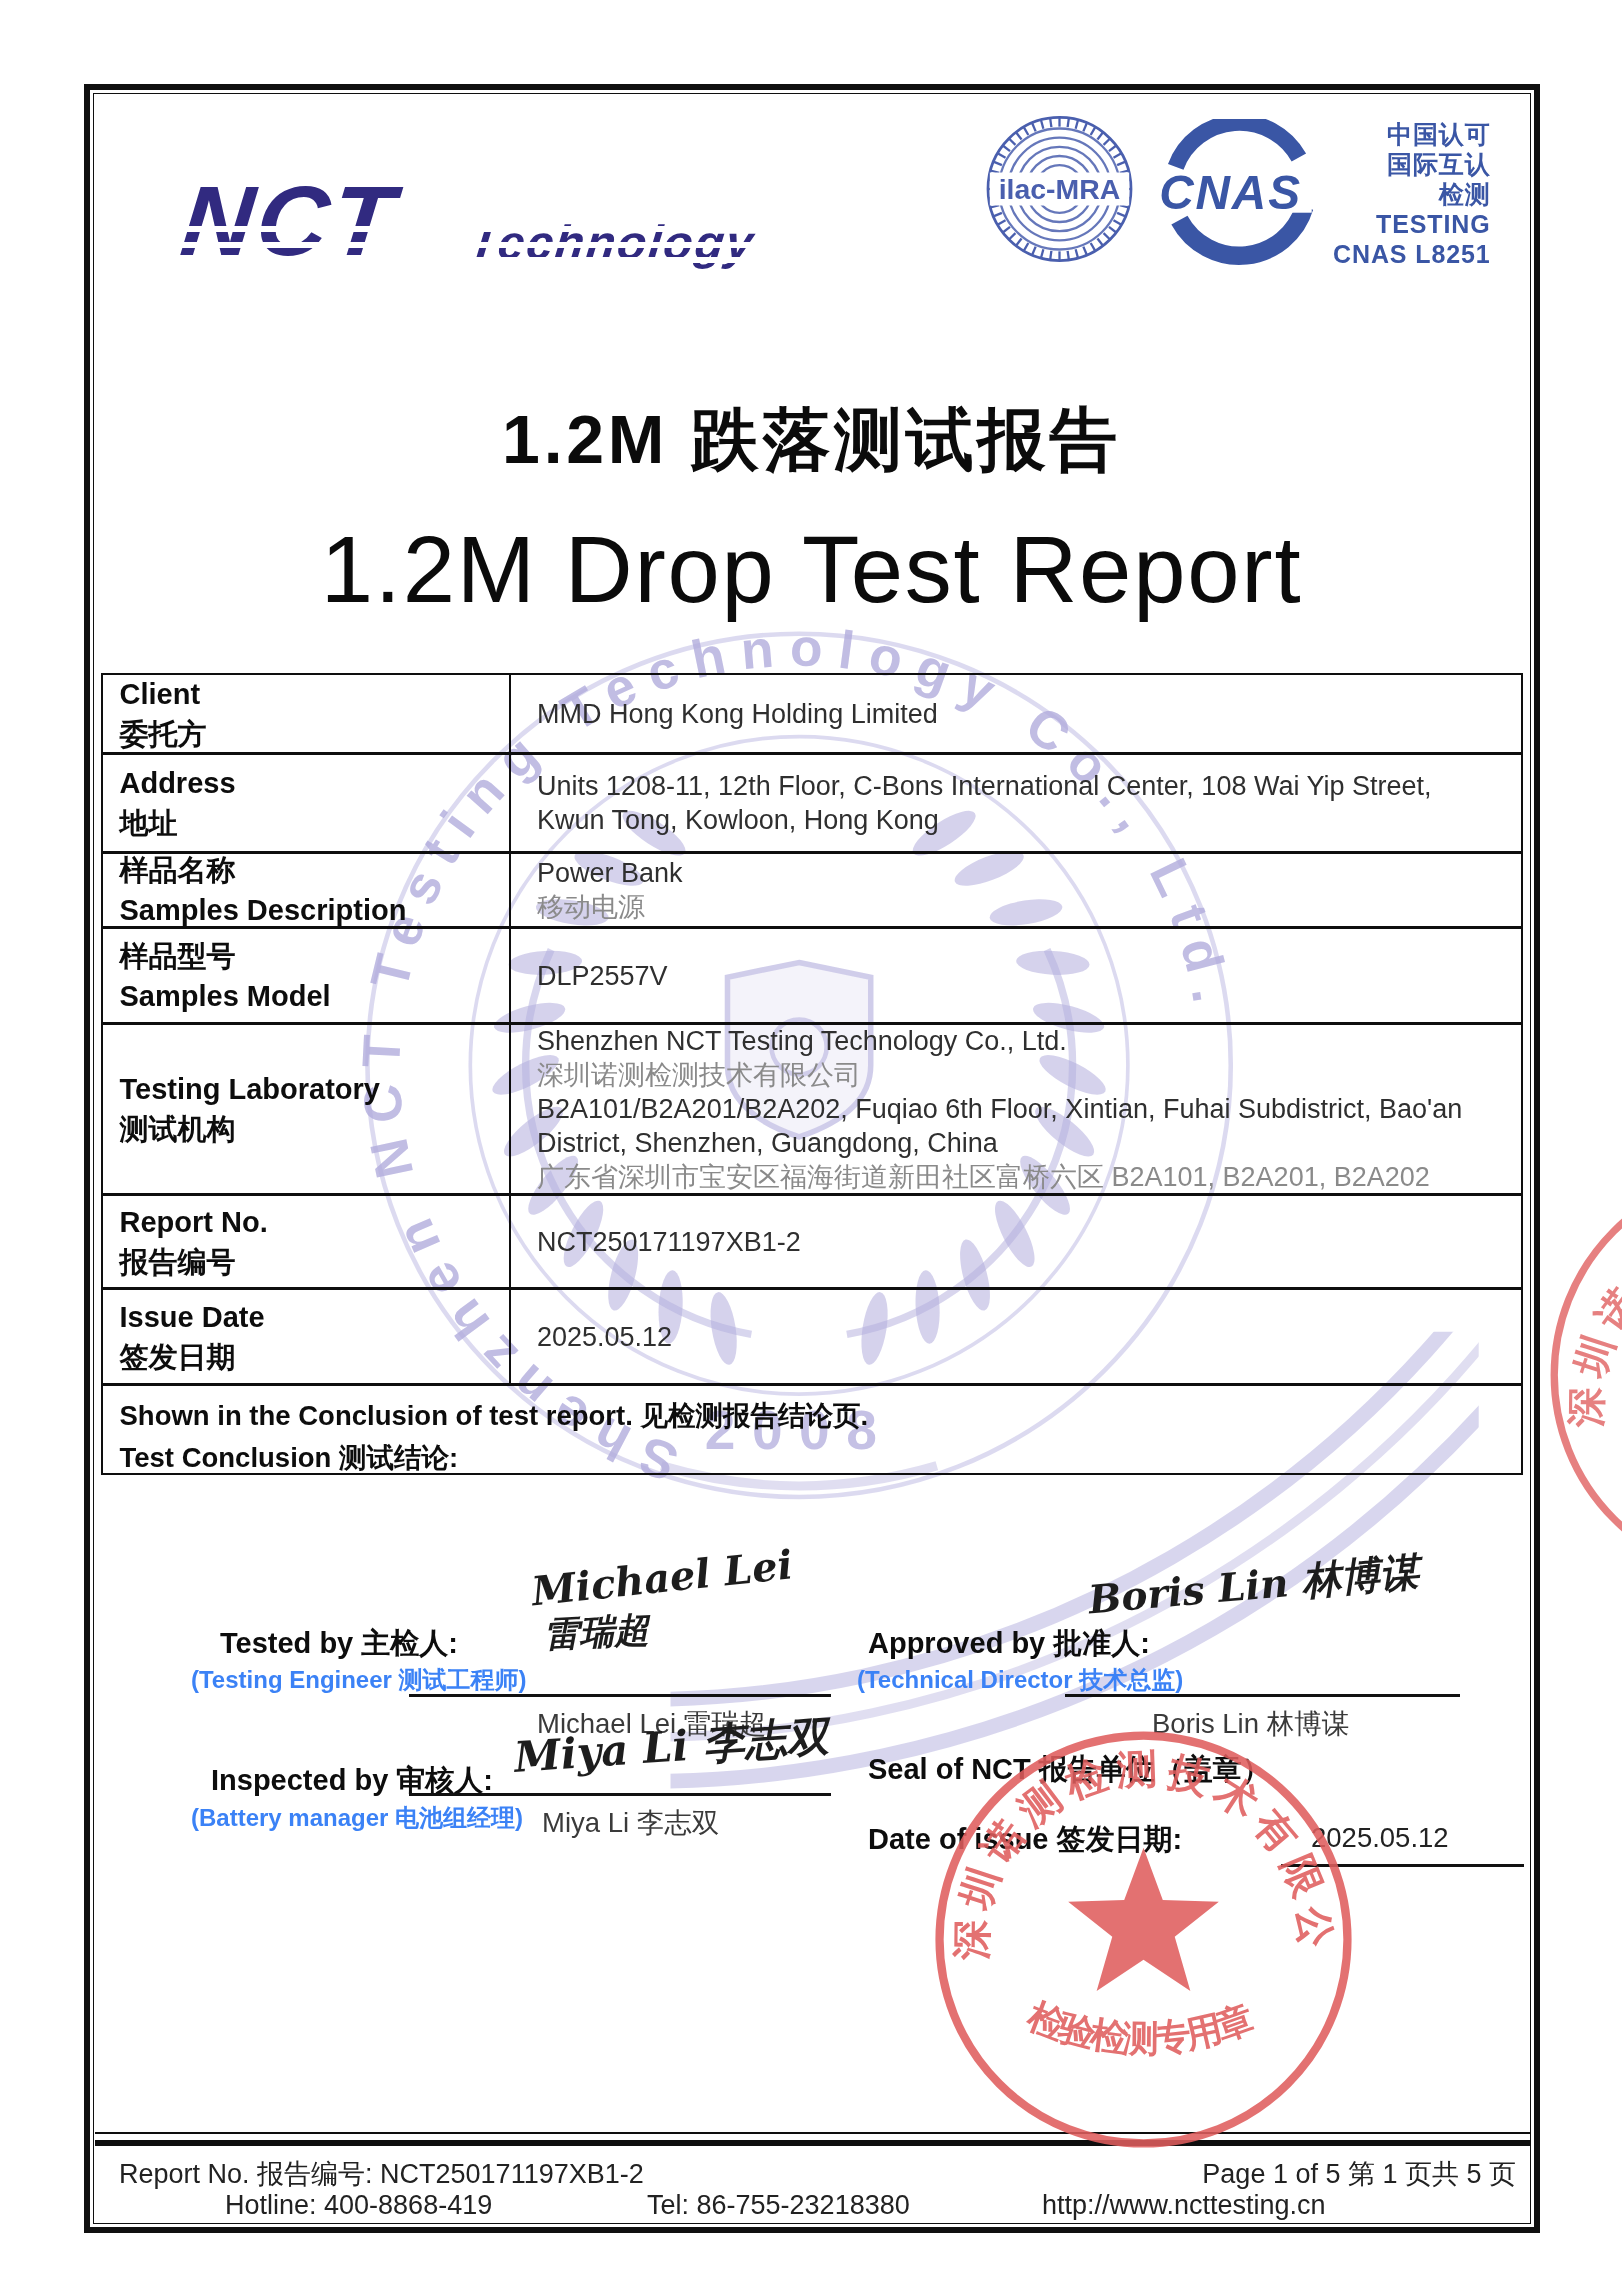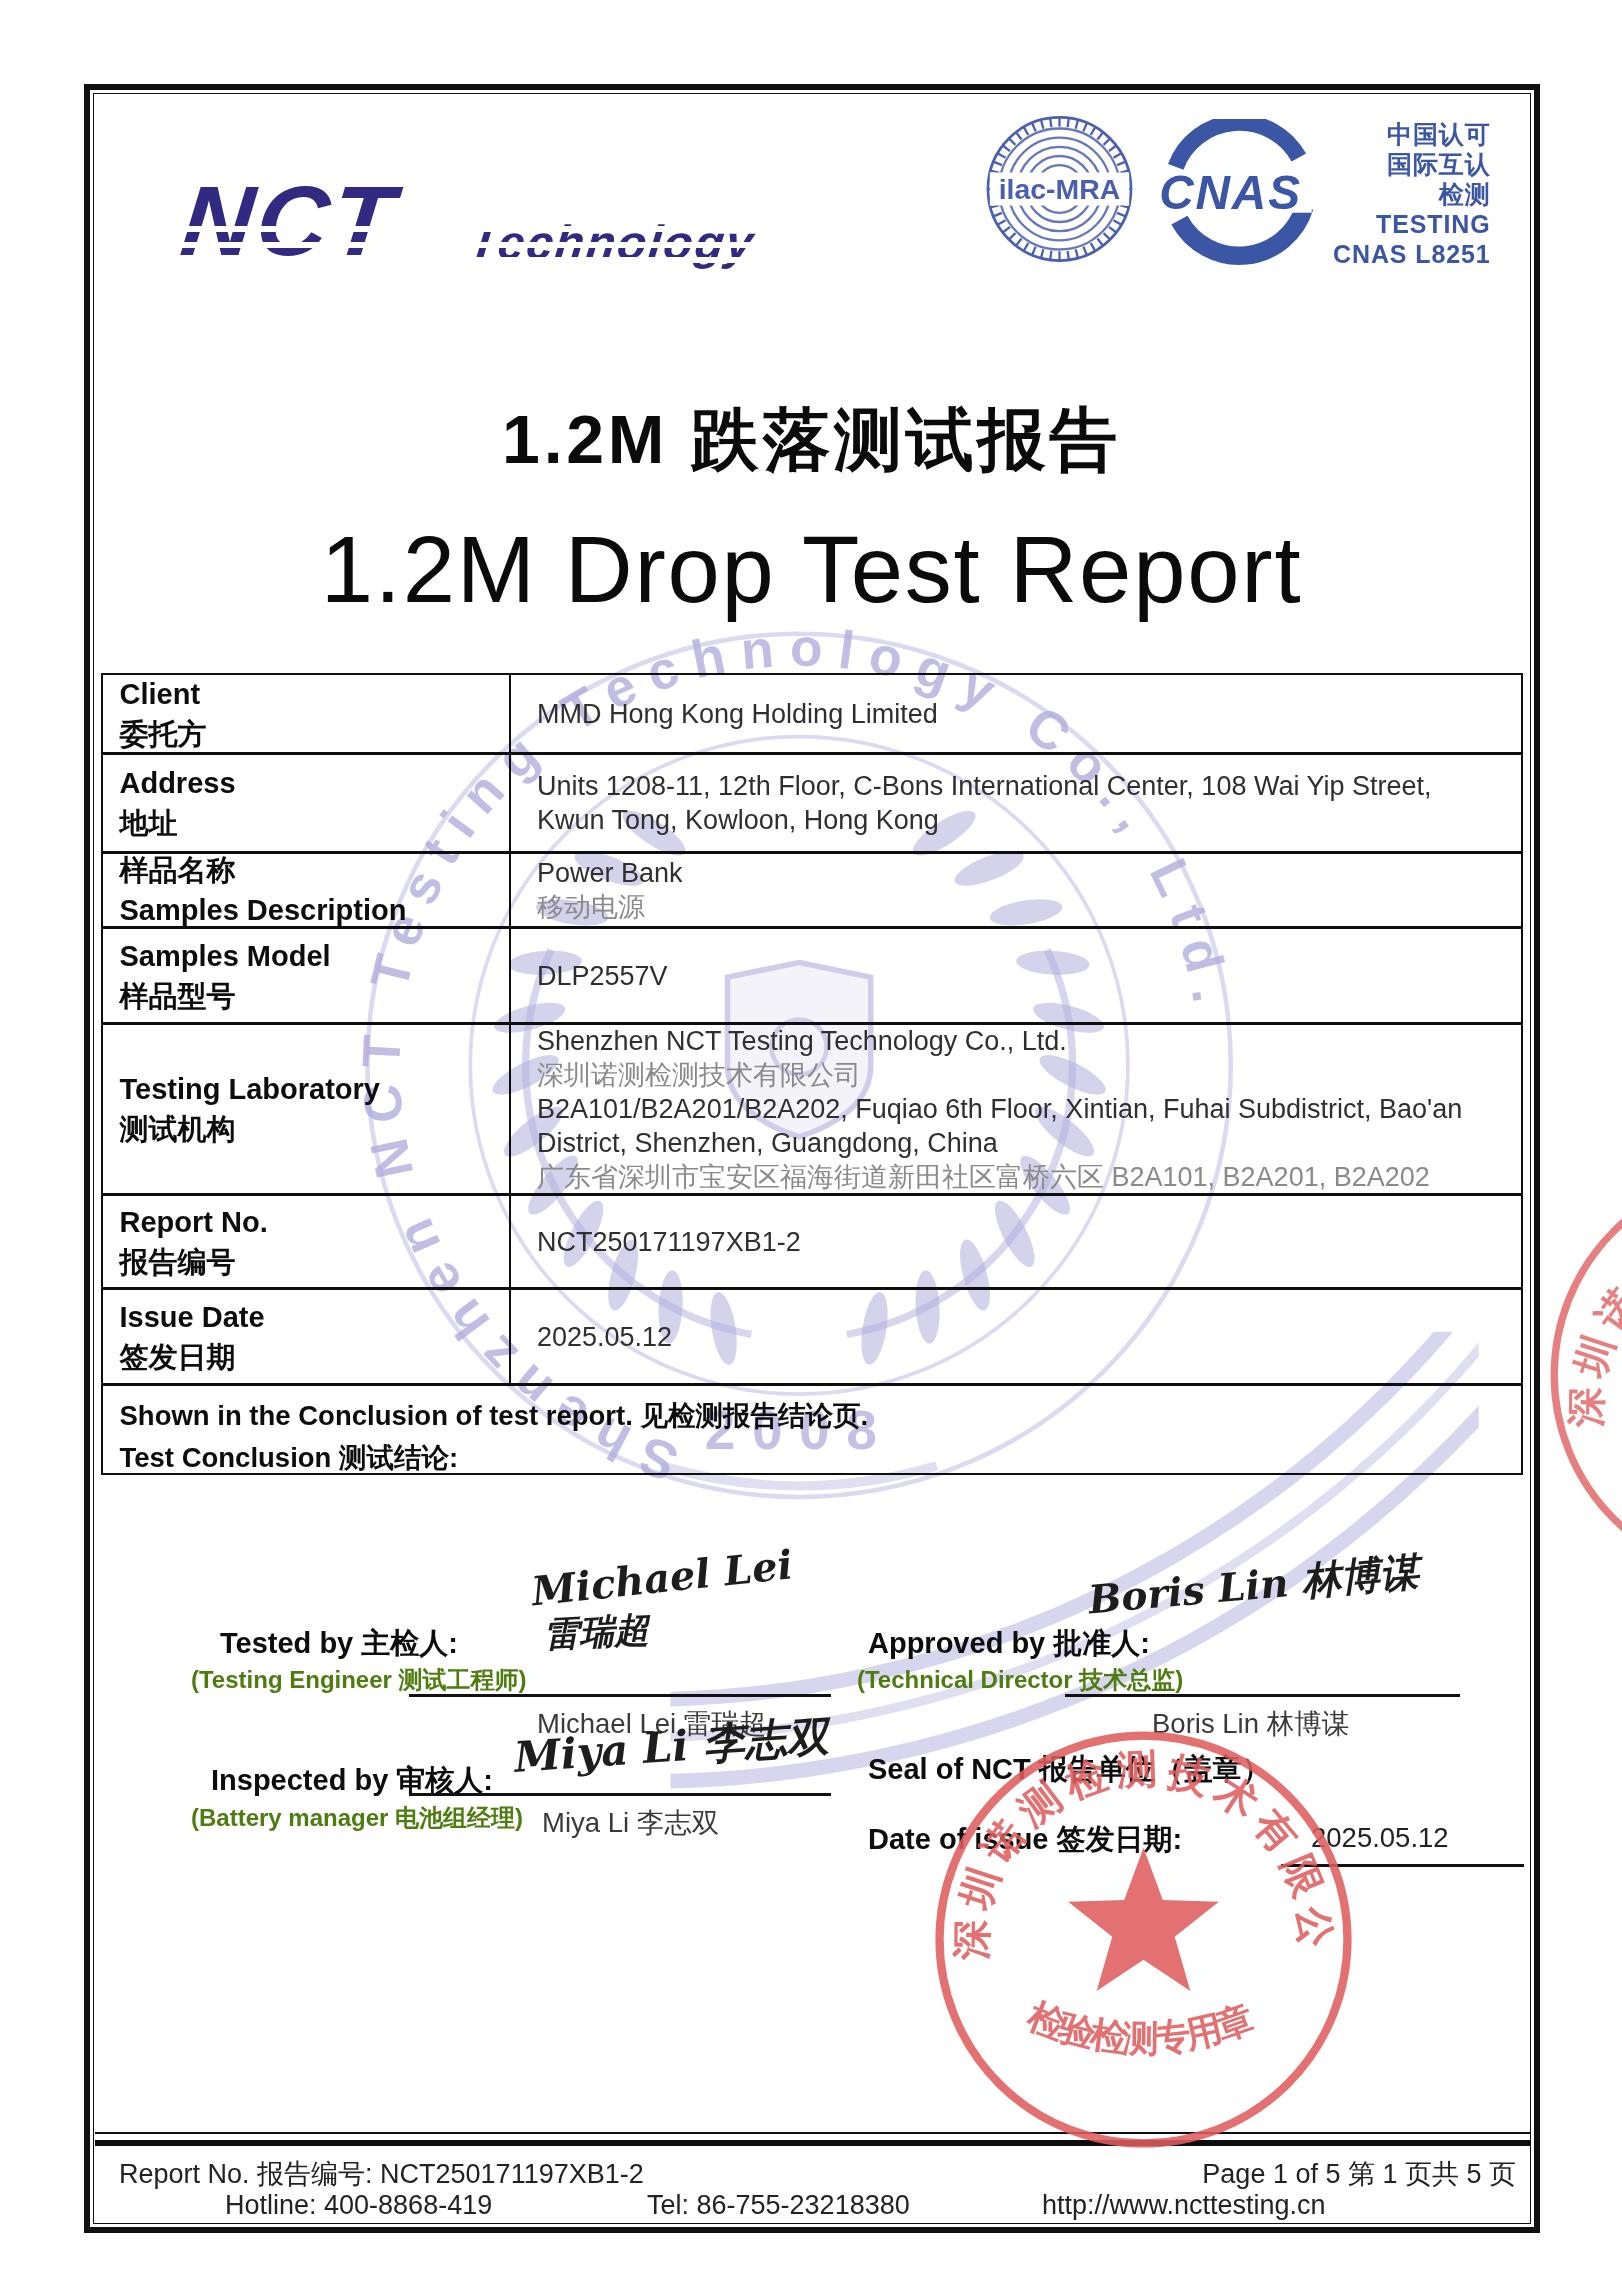--- a/index.html
+++ b/index.html
@@ -42,21 +42,21 @@
   .lab{font-weight:700;font-size:29px;line-height:40px;color:#0d0d0d;}
   .val{font-size:27px;line-height:34px;color:#2f2f2f;}
   .val.gray{color:#8a8a8a;}
   .ccell{box-sizing:border-box;padding:9.2px 9.2px 9.2px 16.5px;}
   .concl{font-weight:700;font-size:27.5px;line-height:42px;color:#0d0d0d;}
   
   .h0{height:77px}.h1{height:99px}.h2{height:75px}.h3{height:96px}
   .h4{height:171px}.h5{height:94px}.h6{height:96px}.h7{height:90px}
   
   .sig-lab{position:absolute;font-weight:700;font-size:29px;color:#0d0d0d;white-space:nowrap;}
-  .sig-sub{position:absolute;font-weight:700;font-size:24px;color:#4d7c0f;white-space:nowrap;}
+  .sig-sub{position:absolute;font-weight:700;font-size:24px;color:#3b82f6;white-space:nowrap;}
   .sigline{position:absolute;height:2.8px;background:#111;}
   .sig-name{position:absolute;font-size:27.5px;color:#3a3a3a;white-space:nowrap;}
   .hw{position:absolute;font-family:"DejaVu Serif", serif;font-style:italic;font-weight:600;
       color:#1d1d1d;white-space:nowrap;}
   
   .rule-thin{position:absolute;left:95px;width:1436px;height:1.8px;background:#0e0e0e;}
   .rule-thick{position:absolute;left:95px;width:1436px;height:6.4px;background:#0e0e0e;}
   .foot{position:absolute;font-size:27px;color:#222;white-space:nowrap;}
 </style>
 </head>
@@ -241,22 +241,22 @@
           <div class="lab">样品名称</div>
           <div class="lab">Samples Description</div>
         </div>
         <div class="vcell">
           <div class="val">Power Bank</div>
           <div class="val gray">移动电源</div>
         </div>
       </div>
       <div class="irow h3">
         <div class="lcell">
+          <div class="lab">样品型号</div>
           <div class="lab">Samples Model</div>
-          <div class="lab">样品型号</div>
         </div>
         <div class="vcell">
           <div class="val">DLP2557V</div>
         </div>
       </div>
       <div class="irow h4">
         <div class="lcell">
           <div class="lab">Testing Laboratory</div>
           <div class="lab">测试机构</div>
         </div>

